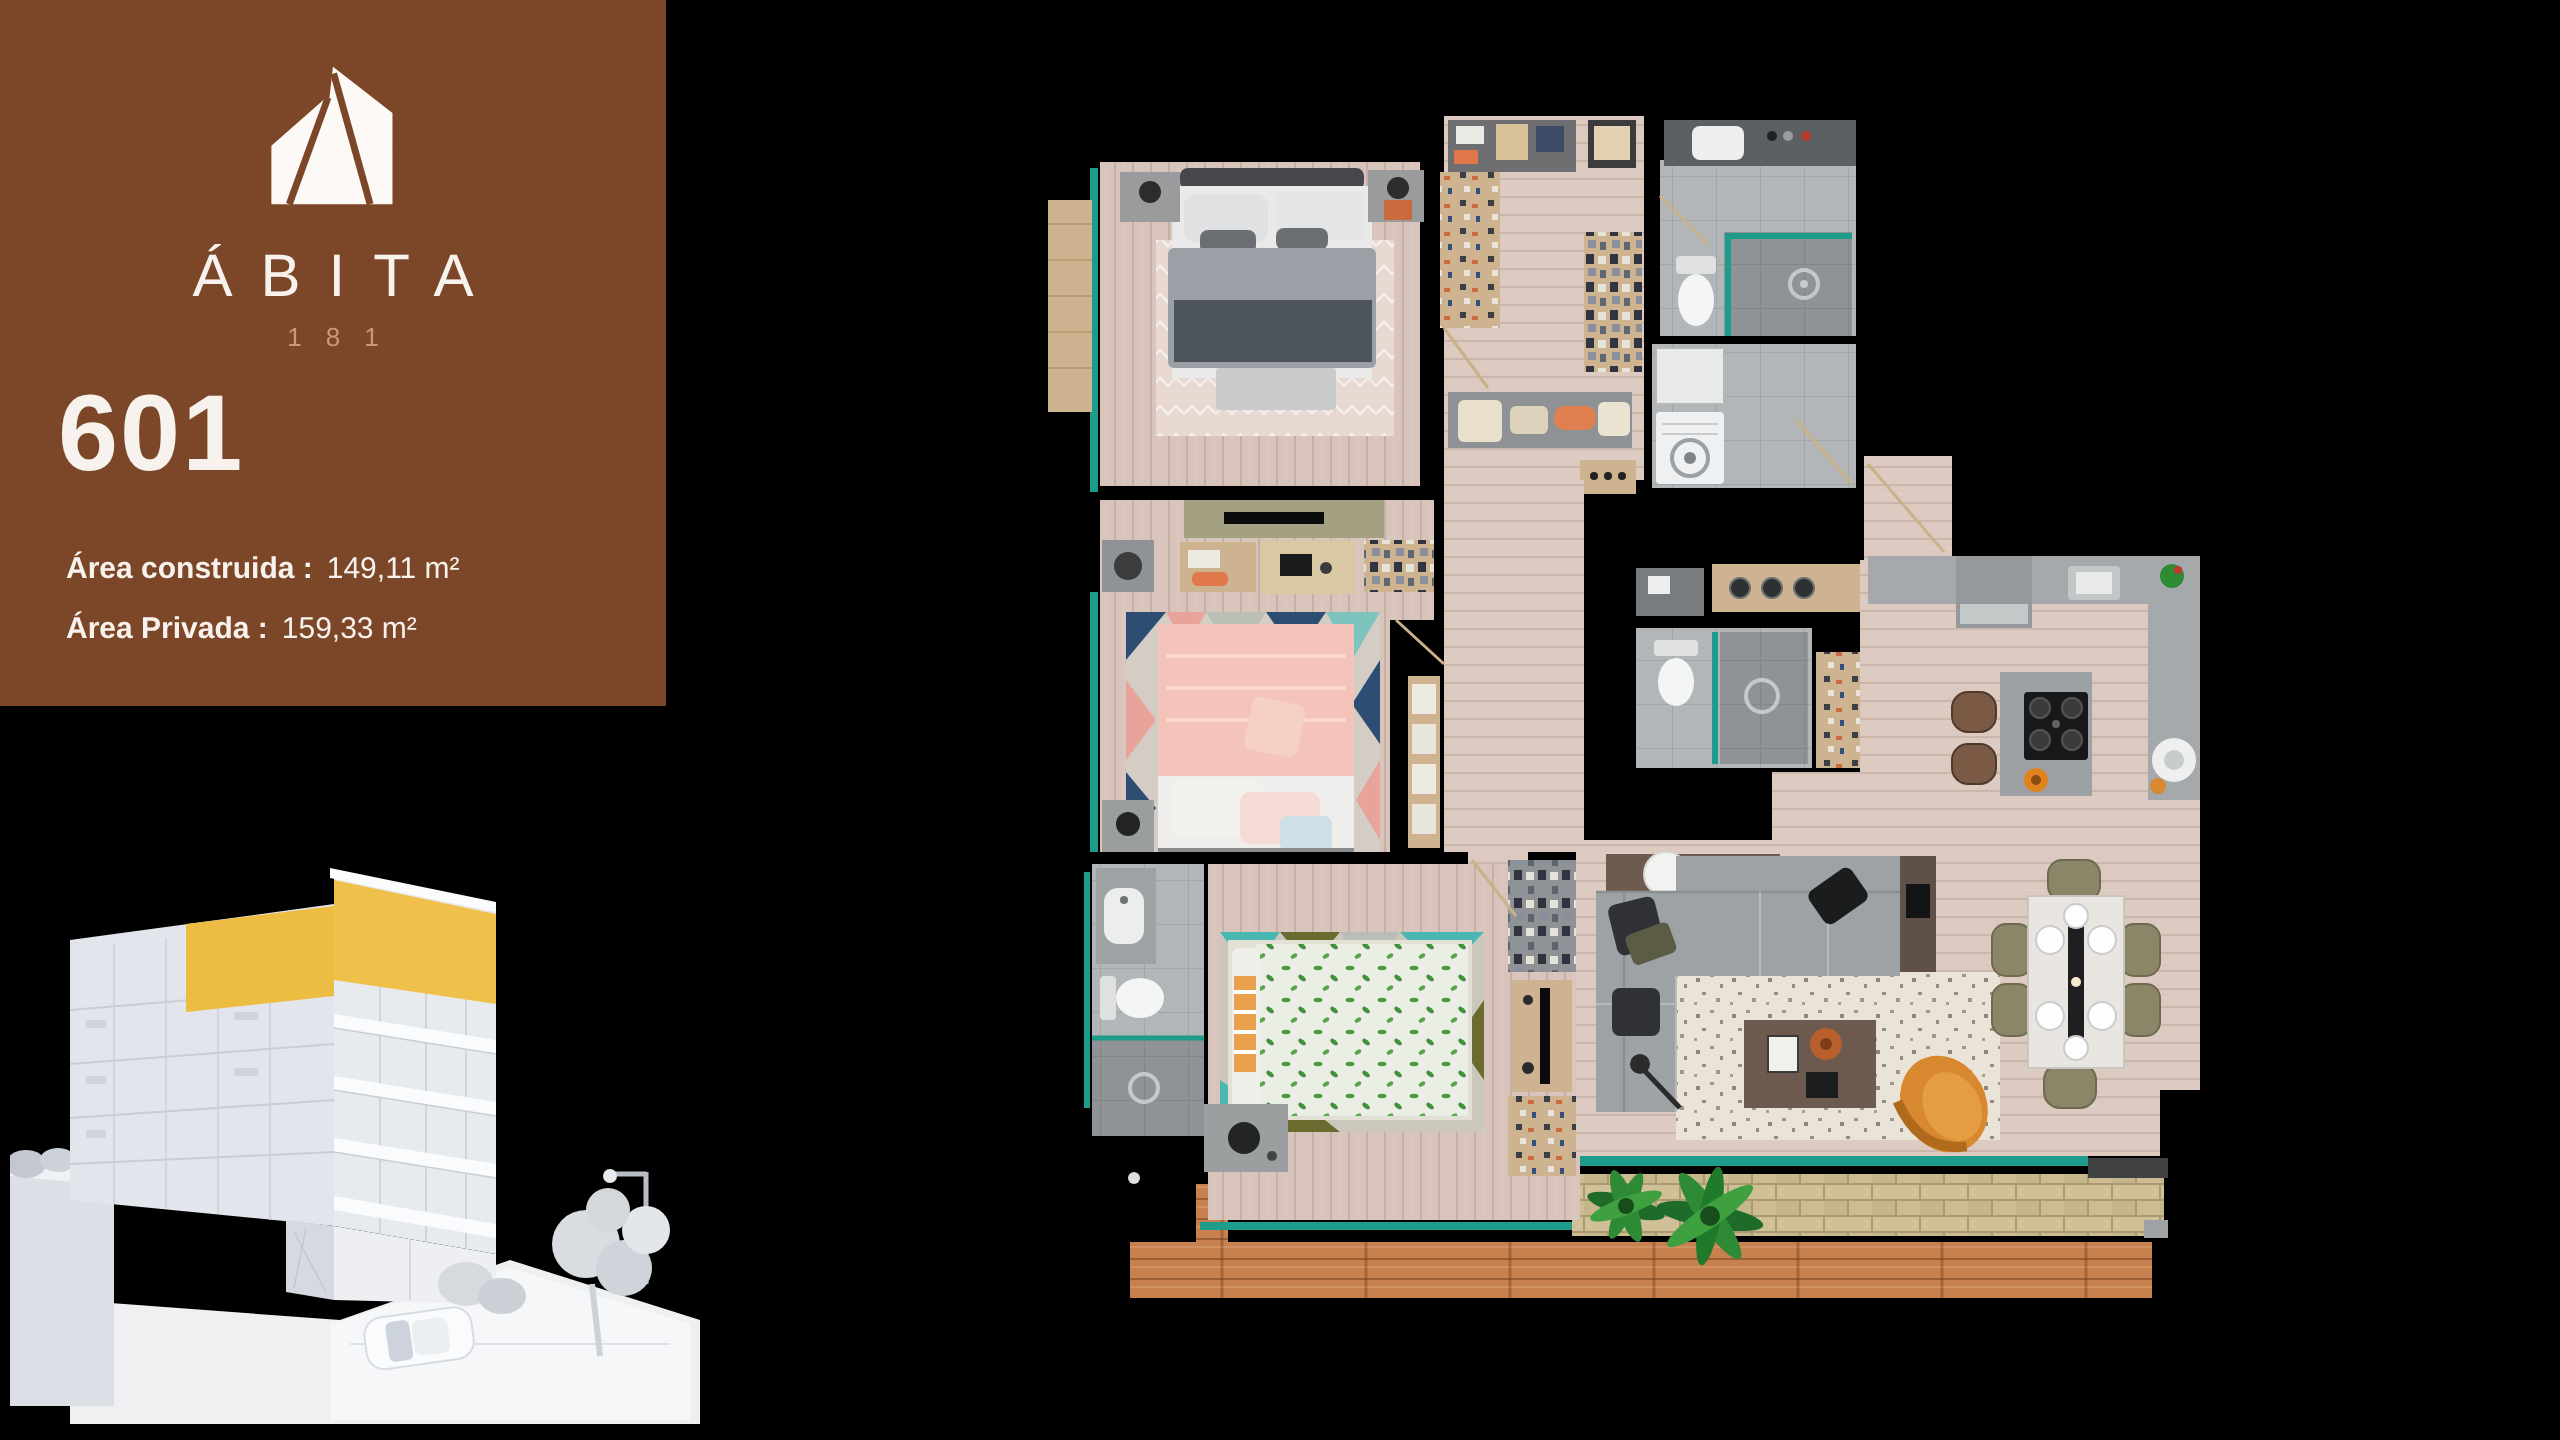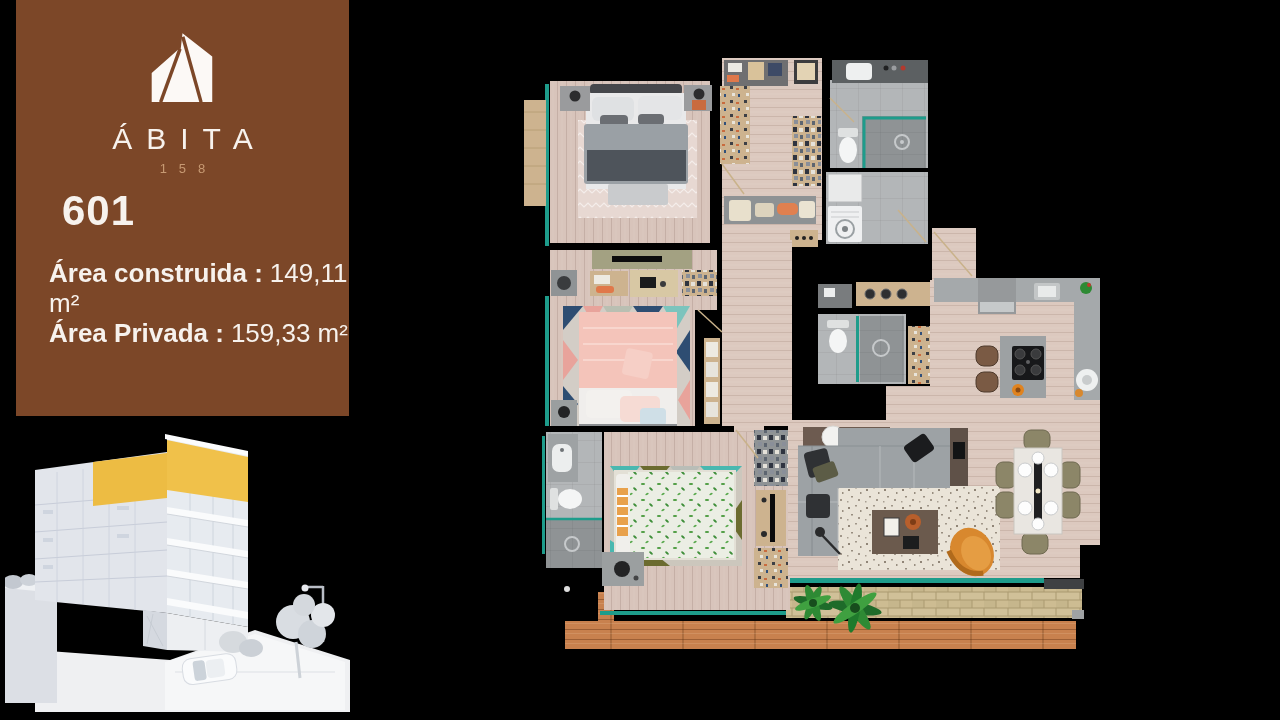--- a/index.html
+++ b/index.html
@@ -1,30 +1,30 @@
 <!DOCTYPE html>
 <html style="--page-bg: #000000; --panel-brown: #7C4728; --brand-tan: #C79A73; --text-light: #F7F2ED; --highlight-yellow: #F0C14A; --window-teal: #1E9C8B; --wood-floor: #D8C4BB; --wood-floor-light: #DCC9BF; --deck-wood: #C8814E; --brick-tan: #C9B88D; --tile-light: #B3B6B8; --tile-dark: #8F9395; --counter-gray: #A5A9AB; --sofa-gray: #9DA2A5; --closet-tan: #CDB38F; --accent-orange: #D8882E; --bed-pink: #F4C4BA; --plant-green: #2E8A34; --building-face: #E2E5EB; --building-side: #F3F5F7;"><head>
 <meta charset="utf-8">
 <style>
   html,body{margin:0;padding:0;background:#000;}
   .stage{position:relative;width:1280px;height:720px;background:var(--page-bg,#000);
          overflow:hidden;font-family:"Liberation Sans",sans-serif;}
   
-  .brand-panel{position:absolute;left:16px;top:0;width:333px;height:416px;
+  .brand-panel{position:absolute;left:0;top:0;width:333px;height:353px;
                background:var(--panel-brown,#7C4728);color:var(--text-light,#F7F2ED);}
   .logo-wrap{display:flex;justify-content:center;margin-top:20px;}
   .wordmark{display:flex;justify-content:center;margin-top:10px;
             font-size:30px;font-weight:300;letter-spacing:14px;margin-right:-14px;
             color:var(--text-light,#F7F2ED);}
   .project-number{display:flex;justify-content:center;margin-top:5px;
                   font-size:13px;letter-spacing:12px;margin-right:-12px;
                   color:var(--brand-tan,#C79A73);}
-  .unit-number{margin:14px 0 0 46px;font-size:42px;font-weight:bold;line-height:1;
+  .unit-number{margin:14px 0 0 29px;font-size:54px;font-weight:bold;line-height:1;
                letter-spacing:1px;}
-  .areas{margin:26px 0 0 33px;font-size:26px;line-height:30px;}
+  .areas{margin:26px 0 0 33px;font-size:15px;line-height:30px;}
   .areas .lbl{font-weight:bold;}
   .areas .val{font-weight:normal;margin-left:7px;}
   
   .building{position:absolute;left:5px;top:410px;width:345px;height:308px;}
   
   .floorplan{position:absolute;left:505px;top:45px;width:615px;height:622px;}
   svg{display:block;}
 </style>
 </head>
 <body>
@@ -33,21 +33,21 @@
 
   <aside class="brand-panel">
     <div class="logo-wrap">
       <svg width="86" height="92" viewBox="0 0 100 96">
         <polygon points="13.6,90 13.6,56 45.5,28 47,31 49.4,10 84,37 84,90" fill="#FCF9F6"></polygon>
         <line x1="46.5" y1="28" x2="24" y2="90" stroke="var(--panel-brown,#7C4728)" stroke-width="4"></line>
         <line x1="49.8" y1="14" x2="71" y2="90" stroke="var(--panel-brown,#7C4728)" stroke-width="4"></line>
       </svg>
     </div>
     <div class="wordmark">ÁBITA</div>
-    <div class="project-number">158</div>
+    <div class="project-number">181</div>
     <div class="unit-number">601</div>
     <div class="areas">
       <div>
         <span class="lbl">Área construida :</span><span class="val">149,11 m²</span>
       </div>
       <div>
         <span class="lbl">Área Privada :</span><span class="val">159,33 m²</span>
       </div>
     </div>
   </aside>

